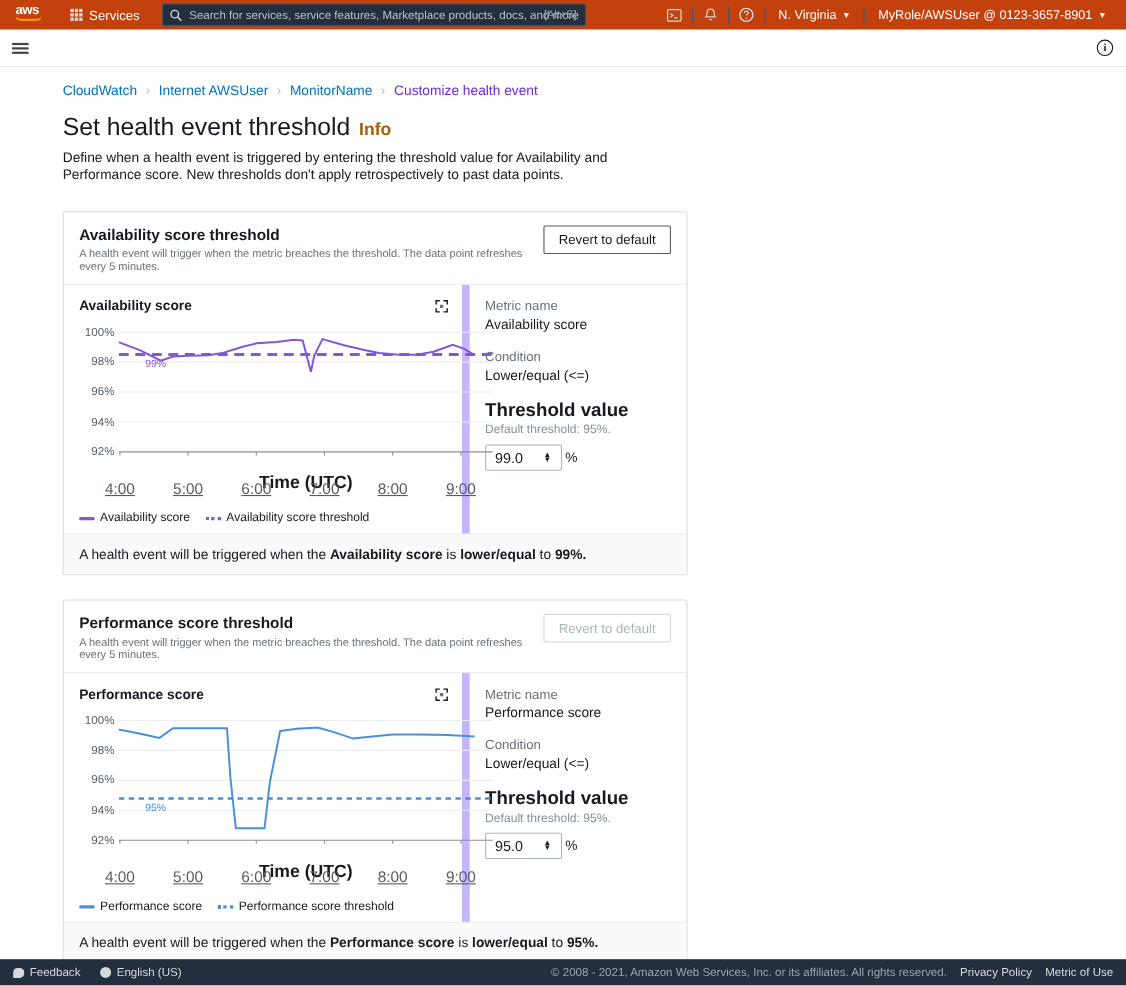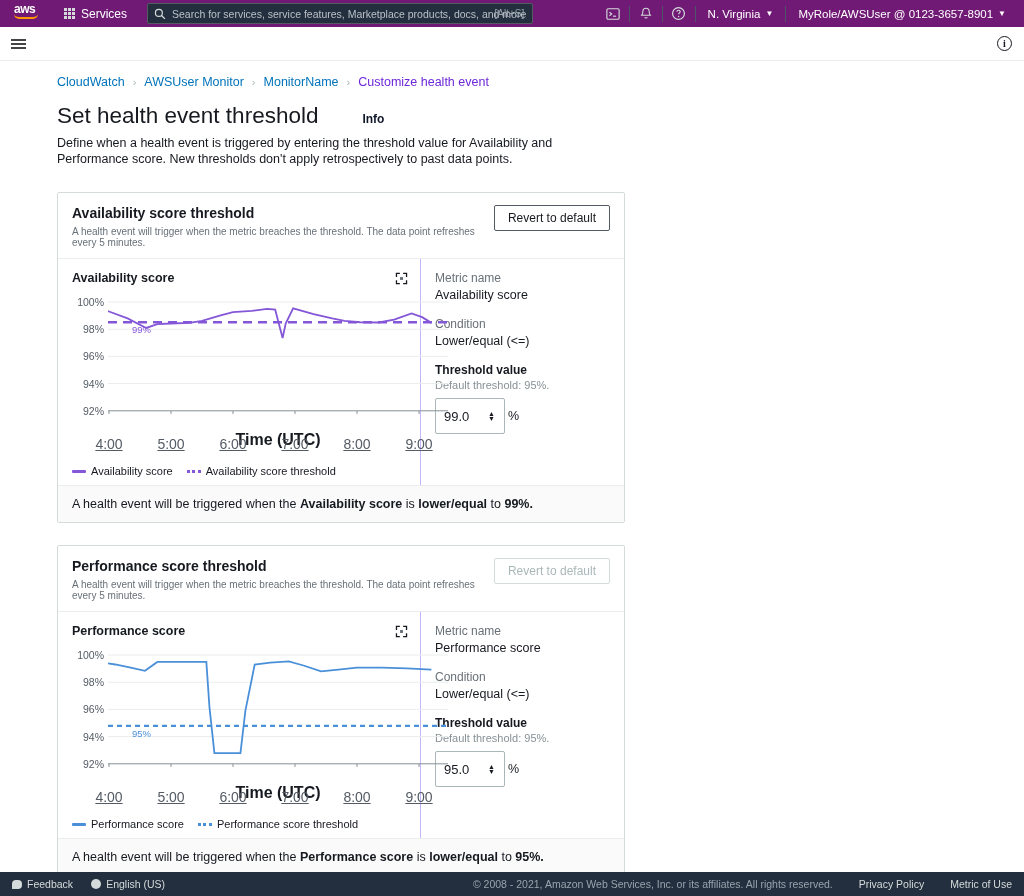--- a/index.html
+++ b/index.html
@@ -9,21 +9,21 @@
     font-family:"Liberation Sans", sans-serif;
     background:#ffffff;
     color:#16191f;
     font-size:13px;
     overflow:hidden;
     position:relative;
   }
 
   
   .topnav {
-    height:27px; background:#701a75; display:flex; align-items:center;
+    height:27px; background:#c2410c; display:flex; align-items:center;
     color:#ffffff; font-size:12px; padding:0 8px;
   }
   .aws-logo { width:36px; height:20px; position:relative; margin:0 8px 0 6px; flex:none;}
   .aws-logo .txt { font-size:12px; font-weight:bold; letter-spacing:-0.5px; line-height:11px; color:#fff;}
   .aws-logo .swoosh {
     width:24px; height:5px; margin-top:-1px;
     border-bottom:2px solid #ff9900; border-radius:0 0 12px 12px;
   }
   .grid-icon { display:grid; grid-template-columns:repeat(3,3px); grid-gap:1px; margin-right:6px; }
   .grid-icon i { width:3px;height:3px;background:#d5dbdb;display:block; }
@@ -51,22 +51,22 @@
     display:flex;align-items:center;justify-content:center; cursor:pointer; font-family:"Liberation Serif",serif;
   }
 
   
   .page { padding:0 0 0 0; height:896px; }
   .crumbs { display:flex; align-items:center; padding:14px 0 0 57px; font-size:12.5px; }
   .crumbs a { color:#0073bb; text-decoration:none; cursor:pointer;}
   .crumbs .cur { color:#6d28d9; }
   .crumbs .sl { color:#aab7b8; margin:0 8px; font-size:11px; }
 
-  h1.title { font-size:22.5px; font-weight:normal; margin:14px 0 0 57px; display:flex; align-items:baseline;gap:36px;}
-  h1.title .info { font-size:12px; color:#0f172a; margin-left:8px; font-weight:bold; cursor:pointer;}
+  h1.title { font-size:22.5px; font-weight:normal; margin:14px 0 0 57px; display:flex; align-items:baseline;}
+  h1.title .info { font-size:16px; color:#a16207; margin-left:8px; font-weight:bold; cursor:pointer;}
   .subtitle { margin:6px 0 0 57px; font-size:12.5px; color:#16191f; max-width:540px; line-height:16px;}
 
   
   .card {
     margin:25px 0 0 57px; width:568px; border:1px solid #d5dbdb; border-radius:2px;
     background:#fff;
   }
   .card.second { margin-top:22px; }
   .card-head { padding:12px 14px 10px 14px; display:flex; align-items:flex-start; }
   .card-head .h { font-size:14px; font-weight:bold; }
@@ -89,50 +89,50 @@
   .plot svg { position:absolute; left:0; top:0; }
   .ylab { position:absolute; right:100%; margin-right:4px; transform:translateY(-50%); font-size:10.5px; color:#545b64; white-space:nowrap;}
   .plotwrap { position:relative; margin-left:36px; }
   .xlab { position:absolute; top:100%; margin-top:5px; transform:translateX(-50%); font-size:14px; color:#545b64;text-decoration:underline;}
   .axis-title { text-align:center; font-size:16px; font-weight:bold; margin-left:36px; width:340px;}
   .legend { display:flex; align-items:center; gap:14px; margin-top:16px; font-size:11px; color:#16191f;}
   .legend .it { display:flex; align-items:center; gap:5px; }
   .lg-solid { width:14px; height:3px; border-radius:1px; display:block;}
   .lg-dash { width:14px; height:0; border-top:3px dotted currentColor; display:block;}
 
-  .meta-col { width:auto; flex:1; padding:12px 14px 8px 14px; border-left:1px solid #c4b5fd; }
+  .meta-col { width:auto; flex:1; padding:12px 14px 8px 14px; border-left:7px solid #c4b5fd; }
   .meta-lbl { font-size:12px; color:#687078; }
   .meta-val { font-size:12.5px; margin-top:3px; }
   .meta-grp { margin-bottom:15px; }
   .meta-grp.last { margin-bottom:0; }
-  .thr-lbl { font-size:12px; font-weight:bold; }
+  .thr-lbl { font-size:17px; font-weight:bold; }
   .thr-def { font-size:11px; color:#879196; margin-top:2px; }
   .spin { display:flex; align-items:center; margin-top:7px; }
   .spin input {
-    width:70px; height:36px; border:1px solid #aab7b8; border-radius:2px;
+    width:70px; height:24px; border:1px solid #aab7b8; border-radius:2px;
     font-size:13px; padding:0 18px 0 8px; font-family:"Liberation Sans",sans-serif;
     color:#16191f; background:#fff;
   }
   .spin .arrows { margin-left:-17px; display:flex; flex-direction:column; line-height:5px; color:#16191f; font-size:7px; cursor:pointer; pointer-events:auto;}
   .spin .pct { margin-left:13px; font-size:12.5px; }
 
   .card-foot {
     border-top:1px solid #eaeded; background:#fafafa; padding:11px 14px; font-size:12.5px;
   }
   .card-foot b { font-weight:bold; }
 
   
   .footer {
     position:absolute; bottom:0; left:0; width:1024px; height:24px; background:#232f3e;
     display:flex; align-items:center; color:#d5dbdb; font-size:10.5px; padding:0 12px;
   }
   .footer .f-item { display:flex; align-items:center; gap:5px; margin-right:18px; cursor:pointer;}
   .f-bubble { width:10px;height:9px;background:#d5dbdb;border-radius:4px 4px 4px 0; display:block;}
   .f-globe { width:10px;height:10px;border-radius:50%;background:#d5dbdb; display:block;}
-  .footer .right { margin-left:auto; display:flex; align-items:center; gap:26px; }
+  .footer .right { margin-left:auto; display:flex; align-items:center; gap:12px; }
   .footer .right .lnk { color:#d5dbdb; text-decoration:none; cursor:pointer;}
   .copy { color:#99a4ae; }
 </style>
 </head>
 <body>
 
 <div class="topnav">
   <div class="aws-logo">
     <div class="txt">aws</div>
     <div class="swoosh"></div>
@@ -203,21 +203,21 @@
       <i></i>
     </div>
   <div class="info-circle">i</div>
 </div>
 
 <div class="page">
 
   <div class="crumbs">
     <a>CloudWatch</a>
     <span class="sl">›</span>
-    <a>AWSUser Monitor</a>
+    <a>Internet AWSUser</a>
     <span class="sl">›</span>
     <a>MonitorName</a>
     <span class="sl">›</span>
     <span class="cur">Customize health event</span>
   </div>
 
   <h1 class="title">
     <span>Set health event threshold</span>
     <span class="info">Info</span>
   </h1>

